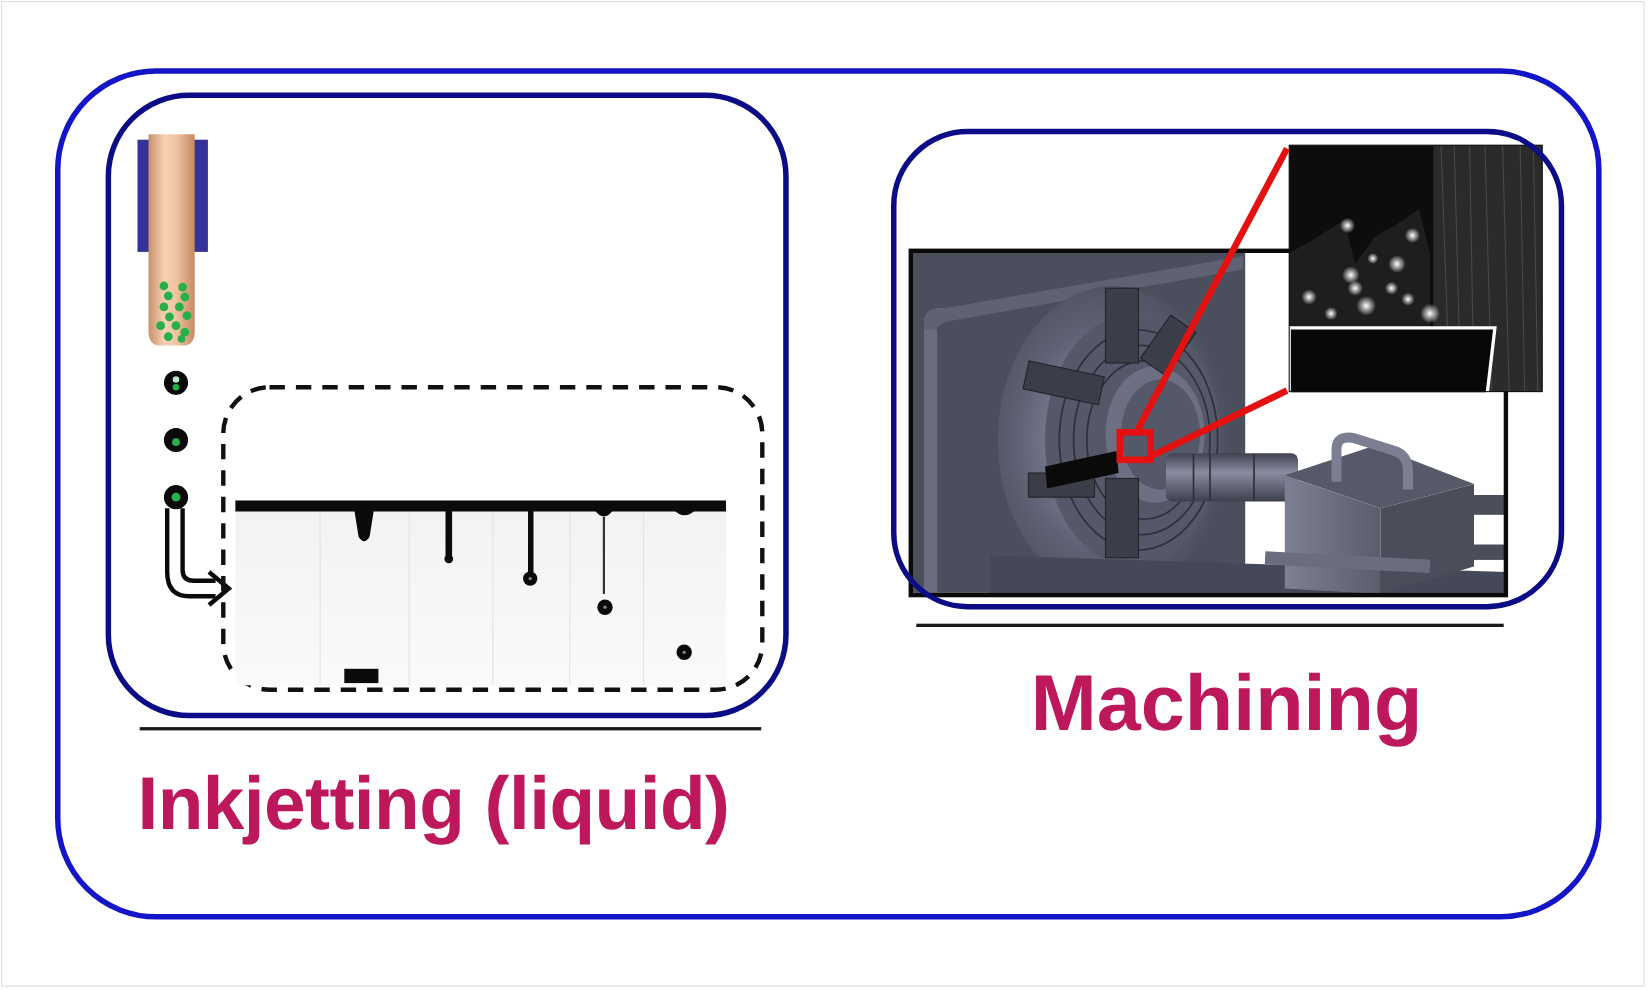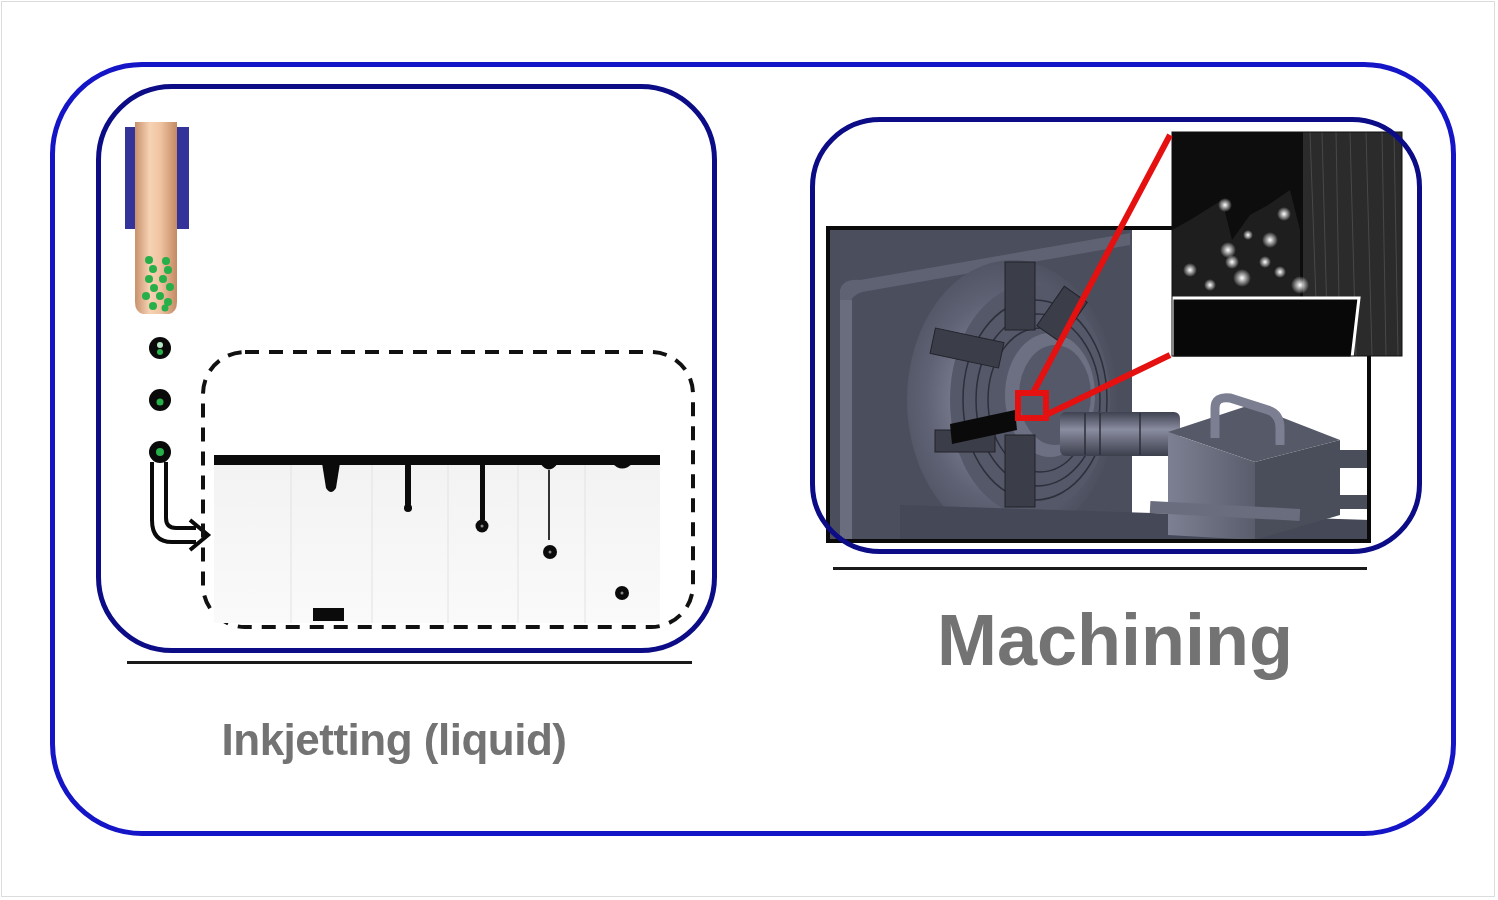--- a/index.html
+++ b/index.html
@@ -8,23 +8,23 @@
   .frame { position: absolute; left: 1px; top: 1px; width: 1494px; height: 896px;
            border: 1px solid #dcdcdc; box-sizing: border-box; }
   .outer-box { position: absolute; left: 50px; top: 62px; width: 1406px; height: 774px;
                border: 5px solid #1515c8; border-radius: 92px; box-sizing: border-box; }
   .panel { position: absolute; border: 5px solid #0c0c86; box-sizing: border-box; }
   .panel-left { left: 96px; top: 84px; width: 621px; height: 569px; border-radius: 76px; }
   .panel-right { left: 810px; top: 117px; width: 612px; height: 437px; border-radius: 70px; }
   .rule { position: absolute; height: 3px; background: #1a1a1a; }
   .rule-left { left: 127px; top: 661px; width: 565px; }
   .rule-right { left: 833px; top: 567px; width: 534px; }
-  .label { position: absolute; font-weight: bold; color: #737373; text-align: center;
+  .label { position: absolute; font-weight: bold; color: #be185d; text-align: center;
            line-height: 1; white-space: nowrap; }
-  .label-left { left: 60px; top: 718px; width: 668px; font-size: 44px; letter-spacing: -0.5px; }
+  .label-left { left: 60px; top: 697px; width: 668px; font-size: 68px; letter-spacing: -0.5px; }
   .label-right { left: 830px; top: 590px; width: 570px; font-size: 72px; line-height: 100px; }
   svg.layer { position: absolute; left: 0; top: 0; }
 </style>
 </head>
 <body>
 
 <div class="frame"></div>
 <div class="outer-box"></div>
 
 <div class="panel panel-left"></div>

